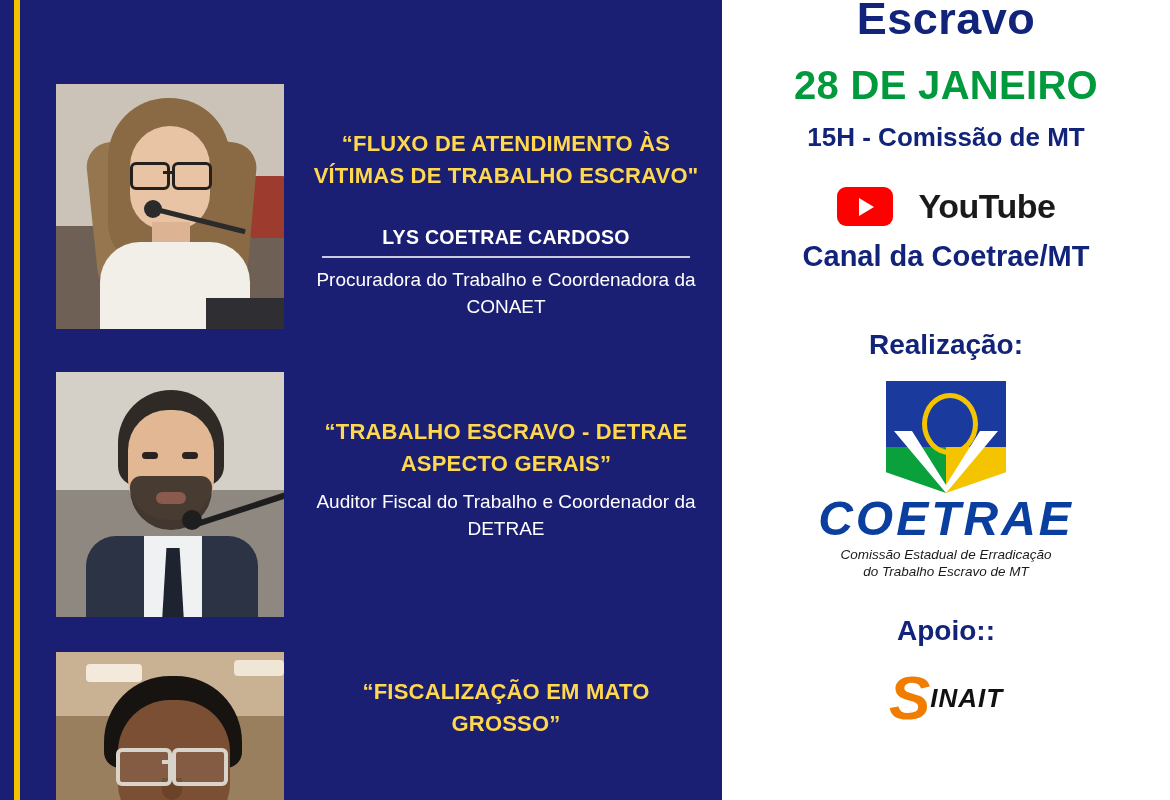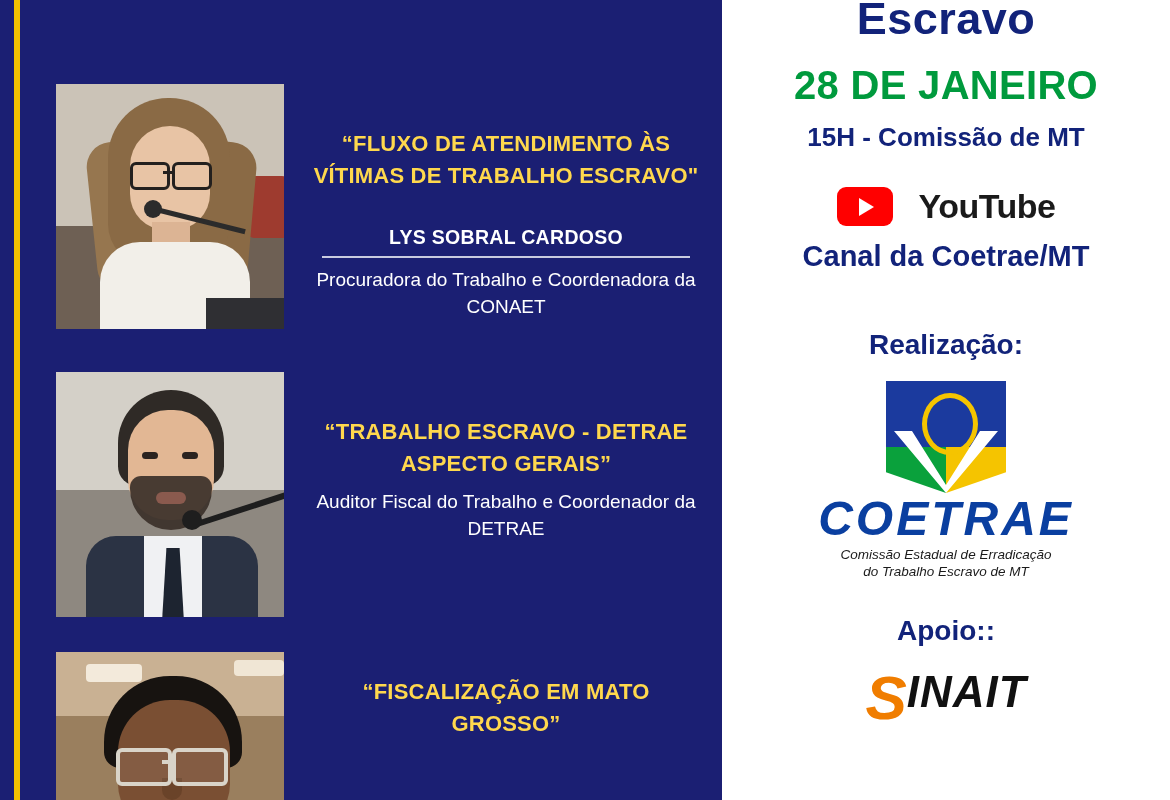--- a/index.html
+++ b/index.html
@@ -251,21 +251,21 @@
     font-style: italic;
     font-size: 62px;
     line-height: 1;
     position: relative;
     top: 6px;
   }
   .sinait-word {
     color: #111111;
     font-weight: bold;
     font-style: italic;
-    font-size: 44px;
+    font-size: 26px;
     letter-spacing: 1px;
     position: relative;
     top: -6px;
   }
 </style>
 </head>
 <body>
 
 <div id="poster">
 
@@ -286,21 +286,21 @@
         <div class="ph-el p1-gl2"></div>
         <div class="ph-el p1-glb"></div>
         <div class="ph-el p1-neck"></div>
         <div class="ph-el p1-body"></div>
         <div class="ph-el p1-mic"></div>
         <div class="ph-el p1-mich"></div>
         <div class="ph-el p1-lap"></div>
       </div>
       <div class="info">
         <div class="talk-title">“FLUXO DE ATENDIMENTO ÀS VÍTIMAS DE TRABALHO ESCRAVO"</div>
-        <div class="speaker-name">LYS SOBRAL CARDOSO</div>
+        <div class="speaker-name">LYS COETRAE CARDOSO</div>
         <div class="speaker-role">Procuradora do Trabalho e Coordenadora da CONAET</div>
       </div>
     </div>
 
     <div class="speaker" style="top:372px;">
       <div class="photo">
         <div class="ph-bg p2-bg"></div>
         <div class="ph-el p2-pan"></div>
         <div class="ph-el p2-pan2"></div>
         <div class="ph-el p2-hair"></div>

